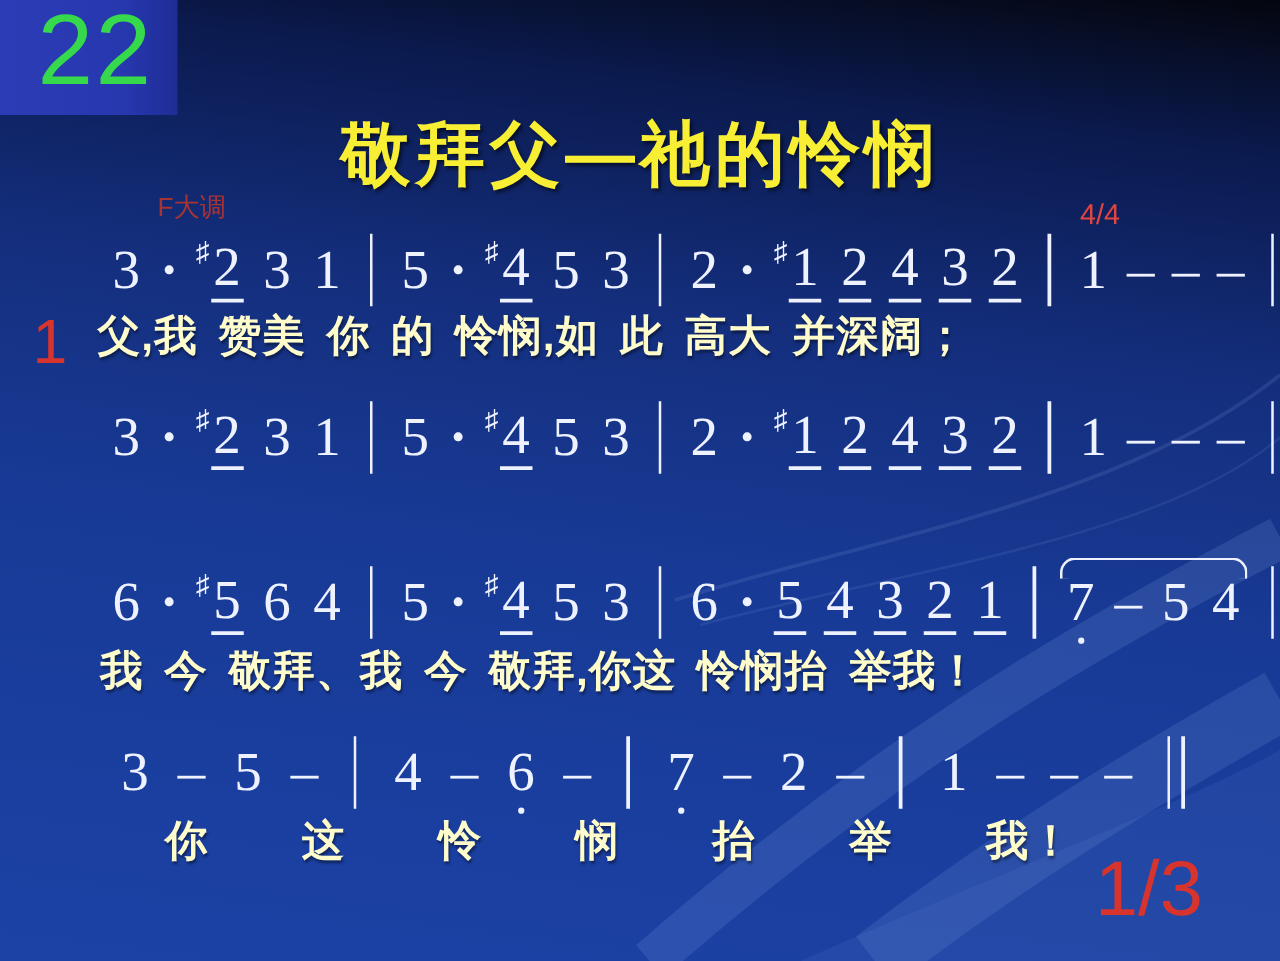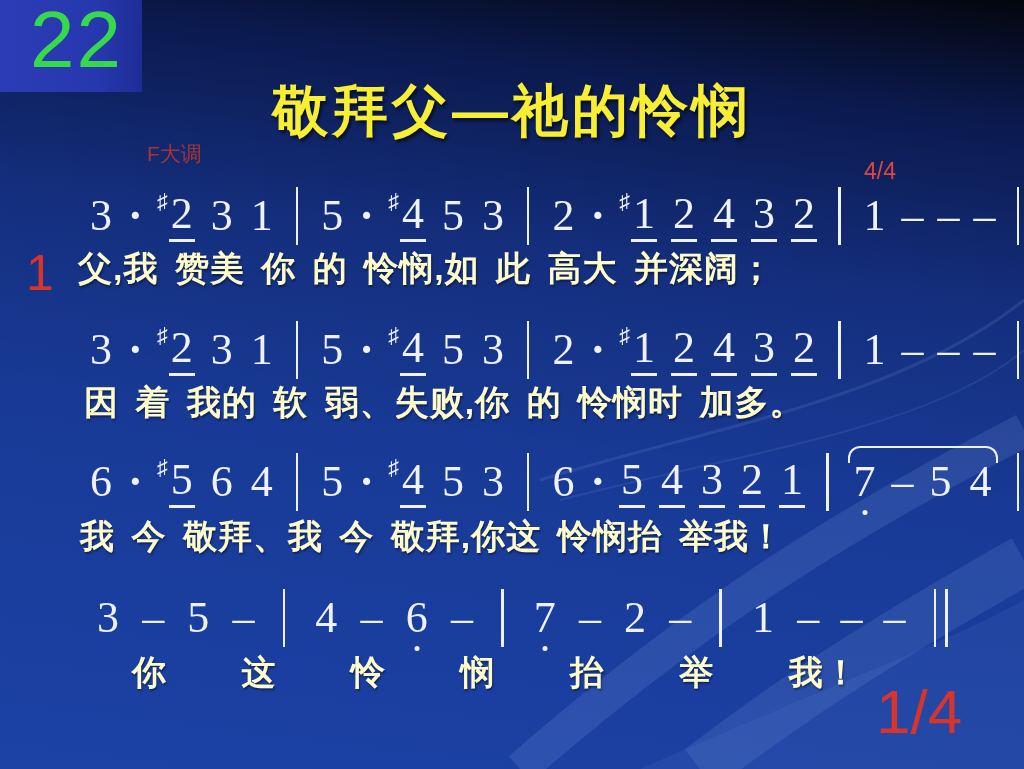--- a/index.html
+++ b/index.html
@@ -4,24 +4,24 @@
 <style>
   html,body{margin:0;padding:0;background:#000;}
   .slide{position:relative;width:1024px;height:769px;overflow:hidden;
     background:linear-gradient(187deg,var(--slide_bg_top) 0%,#0b1a4e 14%,var(--slide_bg_mid) 34%,#183a96 58%,var(--slide_bg_bottom) 100%);
     font-family:"Liberation Sans",sans-serif;}
   .swoosh{position:absolute;left:0;top:0;width:1024px;height:769px;}
   .corner-box{position:absolute;left:0;top:0;width:142px;height:92px;
     background:linear-gradient(90deg,#2b3cb6,var(--corner_box) 70%,#1e2d95);}
   .corner-box span{position:absolute;left:30px;top:-4px;font-size:80px;line-height:1.1;
     color:var(--slide_number_green);letter-spacing:2px;}
-  .title{position:absolute;left:0;right:0;top:70px;margin:4px;text-align:center;
+  .title{position:absolute;left:0;right:0;top:70px;margin:16px;text-align:center;
     font-size:56px;font-weight:bold;letter-spacing:4px;color:var(--title_yellow);
     text-shadow:2px 3px 3px rgba(0,0,0,.55);}
-  .key{position:absolute;left:126px;top:140px;font-size:21px;color:var(--key_red);margin-left:21px;}
+  .key{position:absolute;left:126px;top:152px;font-size:21px;color:var(--key_red);}
   .time{position:absolute;left:864px;top:158px;font-size:23px;font-weight:normal;color:var(--time_red);}
   .verse{position:absolute;left:26px;top:244px;font-size:50px;color:var(--red);}
   .page{position:absolute;left:876px;top:676px;font-size:62px;color:var(--red);}
   .music{position:absolute;left:88px;display:flex;align-items:center;gap:14px;
     color:var(--notation_white);font-family:"Liberation Serif",serif;font-size:44px;height:60px;}
   .l1{top:186px}.l2{top:320px}.l3{top:452px}
   .l4{top:588px;left:95px;width:860px;justify-content:space-between;gap:0;}
   .note{display:inline-flex;align-items:flex-start;line-height:1.1;}
   .sharp{font-size:.5em;line-height:1;margin-right:1px;transform:translateY(1px);}
   .digit{line-height:1.1;padding:0 2px;}
@@ -180,21 +180,20 @@
       </span>
       <span class="bar"></span>
       <span class="note">
         <span class="digit">1</span>
       </span>
       <span class="dash">–</span>
       <span class="dash">–</span>
       <span class="dash">–</span>
       <span class="bar"></span>
     </div>
-  <div class="lyrics y2">因 着 我的 软 弱、失败,你 的 怜悯时 加多。</div>
 
   <div class="music l3">
       <span class="note">
         <span class="digit">6</span>
       </span>
       <span class="mdot">·</span>
       <span class="note">
         <span class="sharp">♯</span>
         <span class="digit u">5</span>
       </span>
@@ -287,15 +286,15 @@
       <span class="note">
         <span class="digit">1</span>
       </span>
       <span class="dash">–</span>
       <span class="dash">–</span>
       <span class="dash">–</span>
       <span class="bar dbl"></span>
     </div>
   <div class="lyrics y4">你 这 怜 悯 抬 举 我！</div>
 
-  <div class="page">1/4</div>
+  <div class="page">1/3</div>
 
 </div>
 
 </body></html>

